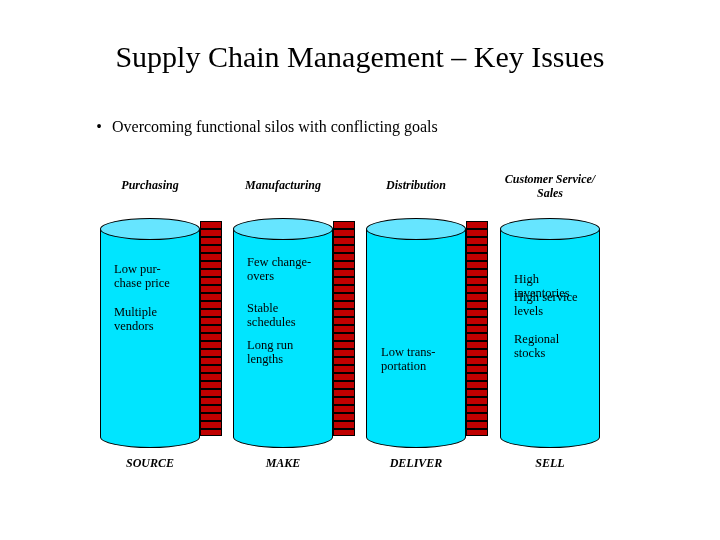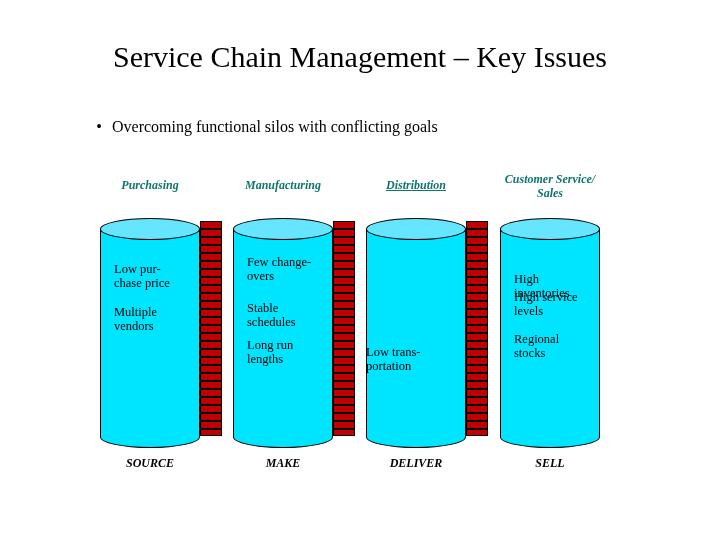--- a/index.html
+++ b/index.html
@@ -40,21 +40,21 @@
 
   .col-head{
     position:absolute;
     top:0;
     width:100%;
     text-align:center;
     font-family:"Liberation Serif", serif;
     font-style:italic;
     font-weight:bold;
     font-size:12px;
-    color:#0f766e;
+    color:#000000;
     line-height:14px;
   }
 
   
   .stripes{
     position:absolute;
     width:22px;
     background:#c00000;
     border:1px solid #000000;
     box-sizing:border-box;
@@ -122,21 +122,21 @@
     font-weight:bold;
     font-size:12px;
     color:#000000;
   }
 </style>
 </head>
 <body>
 
 <div id="slide">
 
-  <div class="title">Service Chain Management – Key Issues</div>
+  <div class="title">Supply Chain Management – Key Issues</div>
 
   <div class="bullet-row">
     <span class="bullet-dot">•</span>
     <span class="bullet-text">Overcoming functional silos with conflicting goals</span>
   </div>
 
   <div class="col" style="left:100px; top:178px; width:100px; height:300px;">
     <div class="col-head" style="top:0px;">Purchasing</div>
 
     <div class="stripes" style="left:100px; top:43px; height:215px;">
@@ -226,21 +226,21 @@
 overs</div>
     <div class="cyl-text" style="left:14px; top:160px; white-space:pre-line;">Long run
 lengths</div>
     <div class="cyl-text" style="left:14px; top:123px; white-space:pre-line;">Stable
 schedules</div>
 
     <div class="col-foot" style="top:278px;">MAKE</div>
   </div>
 
   <div class="col" style="left:366px; top:178px; width:100px; height:300px;">
-    <div class="col-head" style="top:0px;text-decoration:underline;">Distribution</div>
+    <div class="col-head" style="top:0px;">Distribution</div>
 
     <div class="stripes" style="left:100px; top:43px; height:215px;">
       <i></i>
         <i></i>
         <i></i>
         <i></i>
         <i></i>
         <i></i>
         <i></i>
         <i></i>
@@ -264,21 +264,21 @@
         <i></i>
         <i></i>
     </div>
 
     <div class="cyl" style="top:40px;">
       <div class="cyl-bottom" style="top:208px;"></div>
       <div class="cyl-body" style="height:208px;"></div>
       <div class="cyl-top"></div>
     </div>
 
-    <div class="cyl-text" style="left:0; top:167px; white-space:pre-line;">Low  trans-
+    <div class="cyl-text" style="left:15px; top:167px; white-space:pre-line;">Low  trans-
 portation</div>
 
     <div class="col-foot" style="top:278px;">DELIVER</div>
   </div>
 
   <div class="col" style="left:500px; top:172px; width:100px; height:306px;">
     <div class="col-head" style="top:0px; white-space:pre-line;">Customer Service/
 Sales</div>
 
     <div class="cyl" style="top:46px;">

